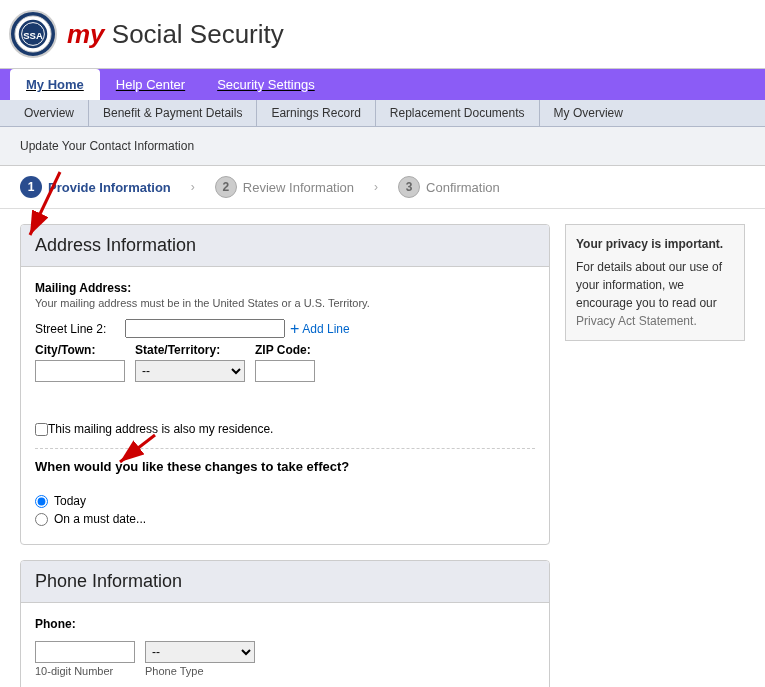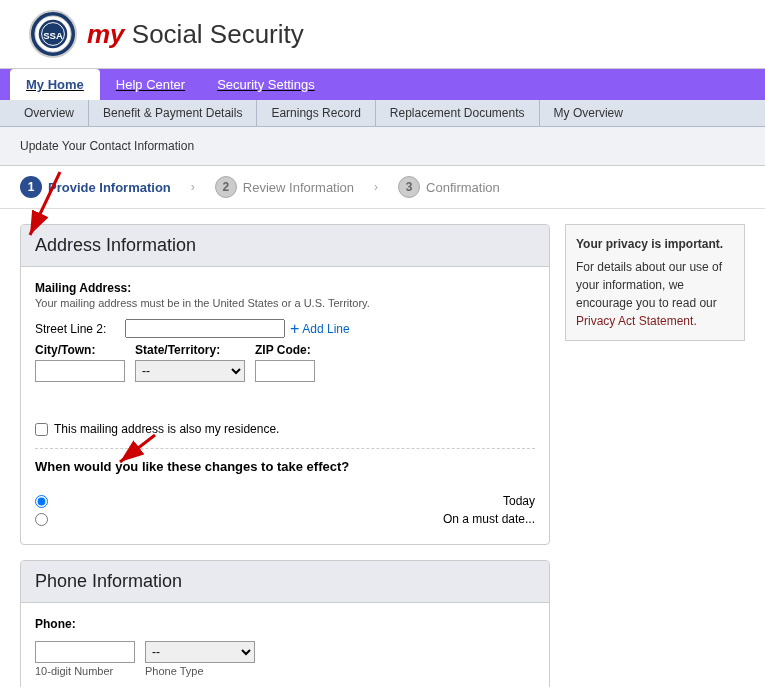--- a/index.html
+++ b/index.html
@@ -1,21 +1,21 @@
 <!DOCTYPE html>
 <html><head>
   <meta charset="utf-8">
   <style>
     * { box-sizing: border-box; margin: 0; padding: 0; }
     body { font-family: Arial, sans-serif; font-size: 13px; background: #fff; width: 765px; }
 
     
     #header {
       background: #fff;
-      padding: 10px 29px;
+      padding: 10px 9px;
       display: flex;
       align-items: center;
       border-bottom: 1px solid #ccc;
     }
     #header .logo-circle {
       width: 48px; height: 48px;
       border-radius: 50%;
       background: #1a3a6c;
       display: flex; align-items: center; justify-content: center;
       margin-right: 10px;
@@ -139,42 +139,42 @@
     .add-line-link { color: #0066cc; font-size: 12px; cursor: pointer; text-decoration: none; display: flex; align-items: center; gap: 3px; }
 
     .city-state-zip { display: flex; gap: 10px; margin-bottom: 8px; align-items: flex-end; }
     .city-state-zip .city-field { }
     .city-state-zip .state-field { }
     .city-state-zip .zip-field { }
     .sub-label { font-size: 12px; font-weight: bold; margin-bottom: 3px; }
     .city-state-zip input[type="text"] { height: 22px; border: 1px solid #999; padding: 3px 5px; font-size: 12px; }
     .city-state-zip select { height: 22px; border: 1px solid #999; font-size: 12px; padding: 0 2px; }
 
-    .checkbox-row { display: flex; align-items: center; gap: 6px; margin-bottom: 12px; font-size: 12px; margin-top: 40px; }
+    .checkbox-row { display: flex; align-items: center; margin-bottom: 12px; font-size: 12px; margin-top: 40px; }
 
     .dashed-divider { border-top: 1px dashed #ccc; margin: 10px 0; }
 
     .effect-question { font-weight: bold; font-size: 13px; margin-bottom: 20px; }
-    .radio-row { display: flex; align-items: center; gap: 6px; margin-bottom: 4px; font-size: 12px; justify-content: space-between; }
+    .radio-row { display: flex; align-items: center; gap: 6px; margin-bottom: 4px; font-size: 12px; }
 
     
     #sidebar {
       width: 180px;
       flex-shrink: 0;
     }
     .privacy-box {
       background: #f7f7f7;
       border: 1px solid #ccc;
       padding: 10px;
       font-size: 12px;
       color: #333;
       line-height: 1.5;
     }
     .privacy-box strong { display: block; margin-bottom: 5px; }
-    .privacy-box a { color: #7f1d1d; text-decoration: none; }
+    .privacy-box a { color: #737373; text-decoration: none; }
 
     #wrapper { position: relative; }
 
     
     #arrows-overlay {
       position: absolute;
       top: 0; left: 0;
       width: 765px;
       height: 687px;
       pointer-events: none;

